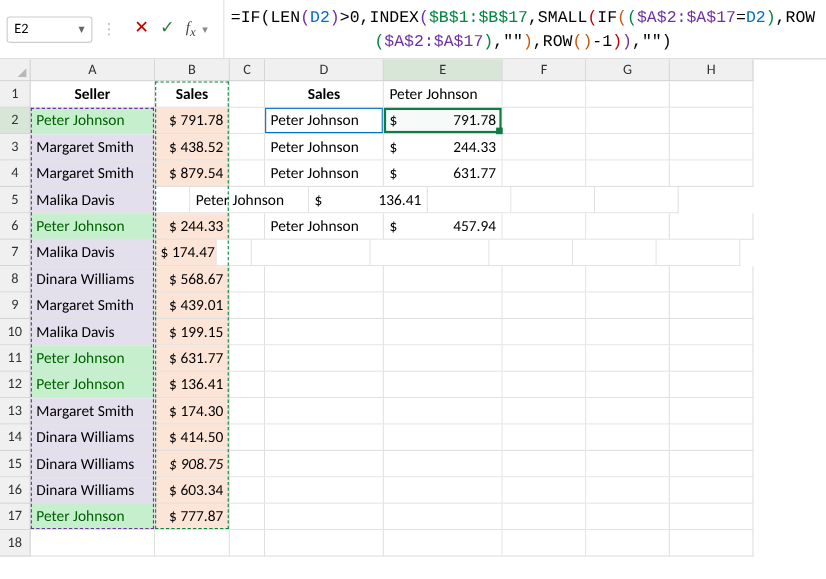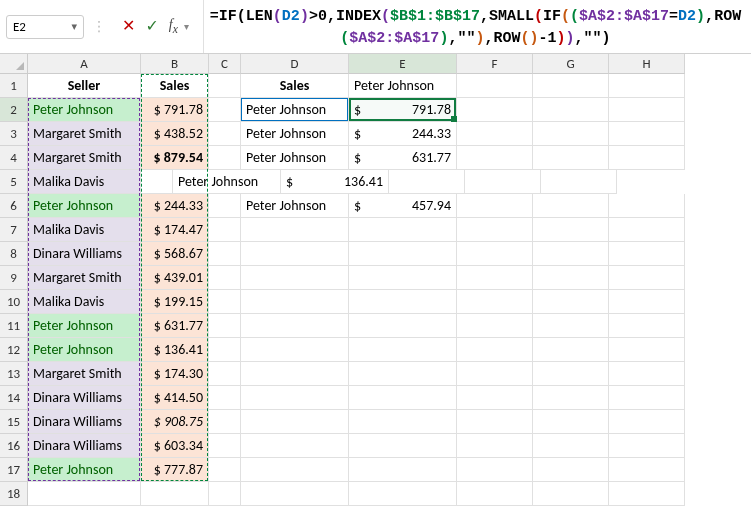--- a/index.html
+++ b/index.html
@@ -49,21 +49,20 @@
   .fx-label { font-style: italic; font-family: "Times New Roman", serif; font-size:14px; color:#444; }
   .fx-chev { color:#888; font-size:10px; margin-left:-4px;}
   .formula-text {
     flex: 1;
     padding: 6px 8px 16px 4px;
     font-family: Consolas, "Courier New", monospace;
     font-size: 15px;
     line-height: 1.45;
     white-space: pre-wrap;
     word-break: break-all;
-    font-weight: bold;
   }
   .formula-text .t-black { color:#000; }
   .formula-text .t-blue  { color:#0070c0; }
   .formula-text .t-green { color:#00863d; }
   .formula-text .t-red   { color:#c00000; }
   .formula-text .t-purple{ color:#7030a0; }
   .formula-text .t-orange{ color:#c65911; }
 
   
   .sheet {
@@ -218,21 +217,21 @@
         <div class="cell cE money-split" style="width: 108px;">
           <span>$</span>
           <span>244.33</span>
         </div>
         <div class="cell cF" style="width: 76px;"></div>
         <div class="cell cG" style="width: 76px;"></div>
         <div class="cell cH" style="width: 76px;"></div>
       </div>
       <div class="row">
         <div class="cell cA seller-other" style="width: 113px;">Margaret Smith</div>
-        <div class="cell cB sales-col money" style="width: 68px; font-weight: bold;">$ 879.54</div>
+        <div class="cell cB sales-col money" style="width: 68px;">$ 879.54</div>
         <div class="cell cC" style="width: 32px;"></div>
         <div class="cell cD" style="width: 108px;">Peter Johnson</div>
         <div class="cell cE money-split" style="width: 108px;">
           <span>$</span>
           <span>631.77</span>
         </div>
         <div class="cell cF" style="width: 76px;"></div>
         <div class="cell cG" style="width: 76px;"></div>
         <div class="cell cH" style="width: 76px;"></div>
       </div>
@@ -256,21 +255,21 @@
         <div class="cell cE money-split" style="width: 108px;">
           <span>$</span>
           <span>457.94</span>
         </div>
         <div class="cell cF" style="width: 76px;"></div>
         <div class="cell cG" style="width: 76px;"></div>
         <div class="cell cH" style="width: 76px;"></div>
       </div>
       <div class="row">
         <div class="cell cA seller-other" style="width: 113px;">Malika Davis</div>
-        <div class="cell cB sales-col money" style="width: 68px;">$ 174.47</div>
+        <div class="cell cB sales-col money" style="width: 56px;">$ 174.47</div>
         <div class="cell cC" style="width: 32px;"></div>
         <div class="cell cD" style="width: 108px;"></div>
         <div class="cell cE" style="width: 108px;"></div>
         <div class="cell cF" style="width: 76px;"></div>
         <div class="cell cG" style="width: 76px;"></div>
         <div class="cell cH" style="width: 76px;"></div>
       </div>
       <div class="row">
         <div class="cell cA seller-other" style="width: 113px;">Dinara Williams</div>
         <div class="cell cB sales-col money" style="width: 68px;">$ 568.67</div>

